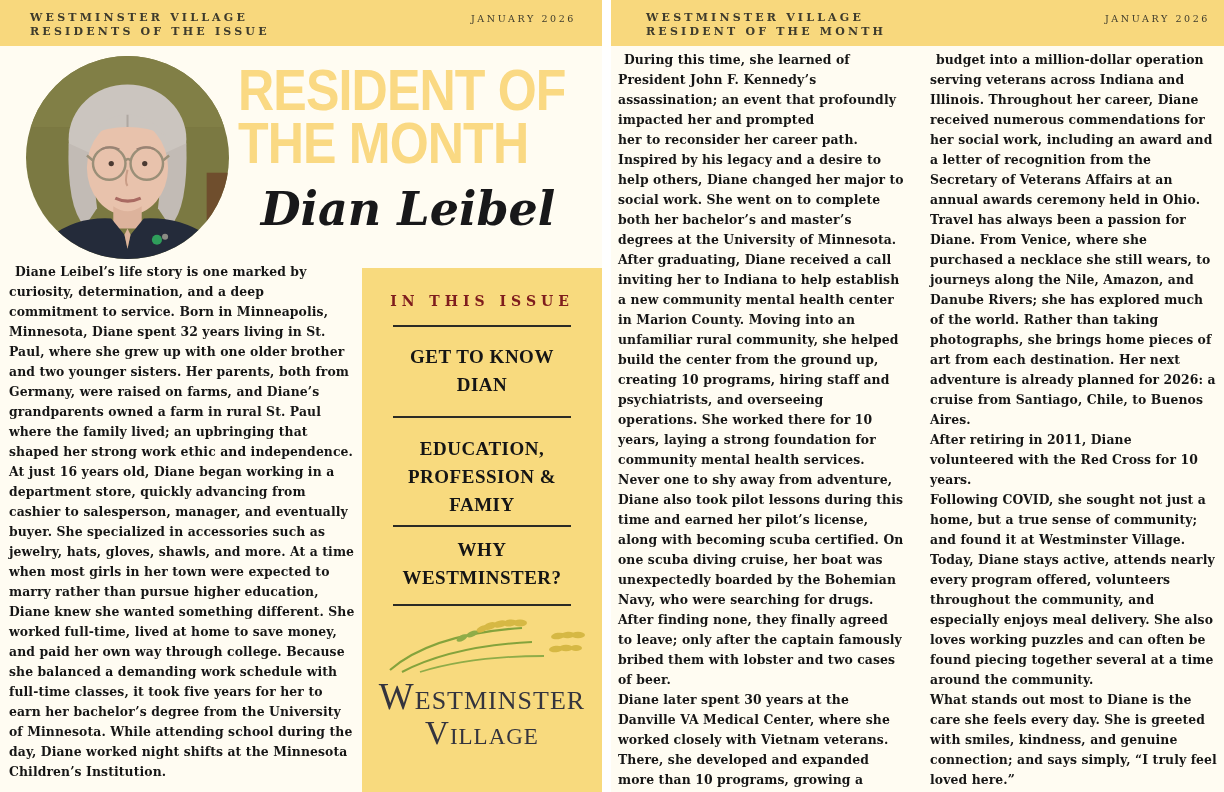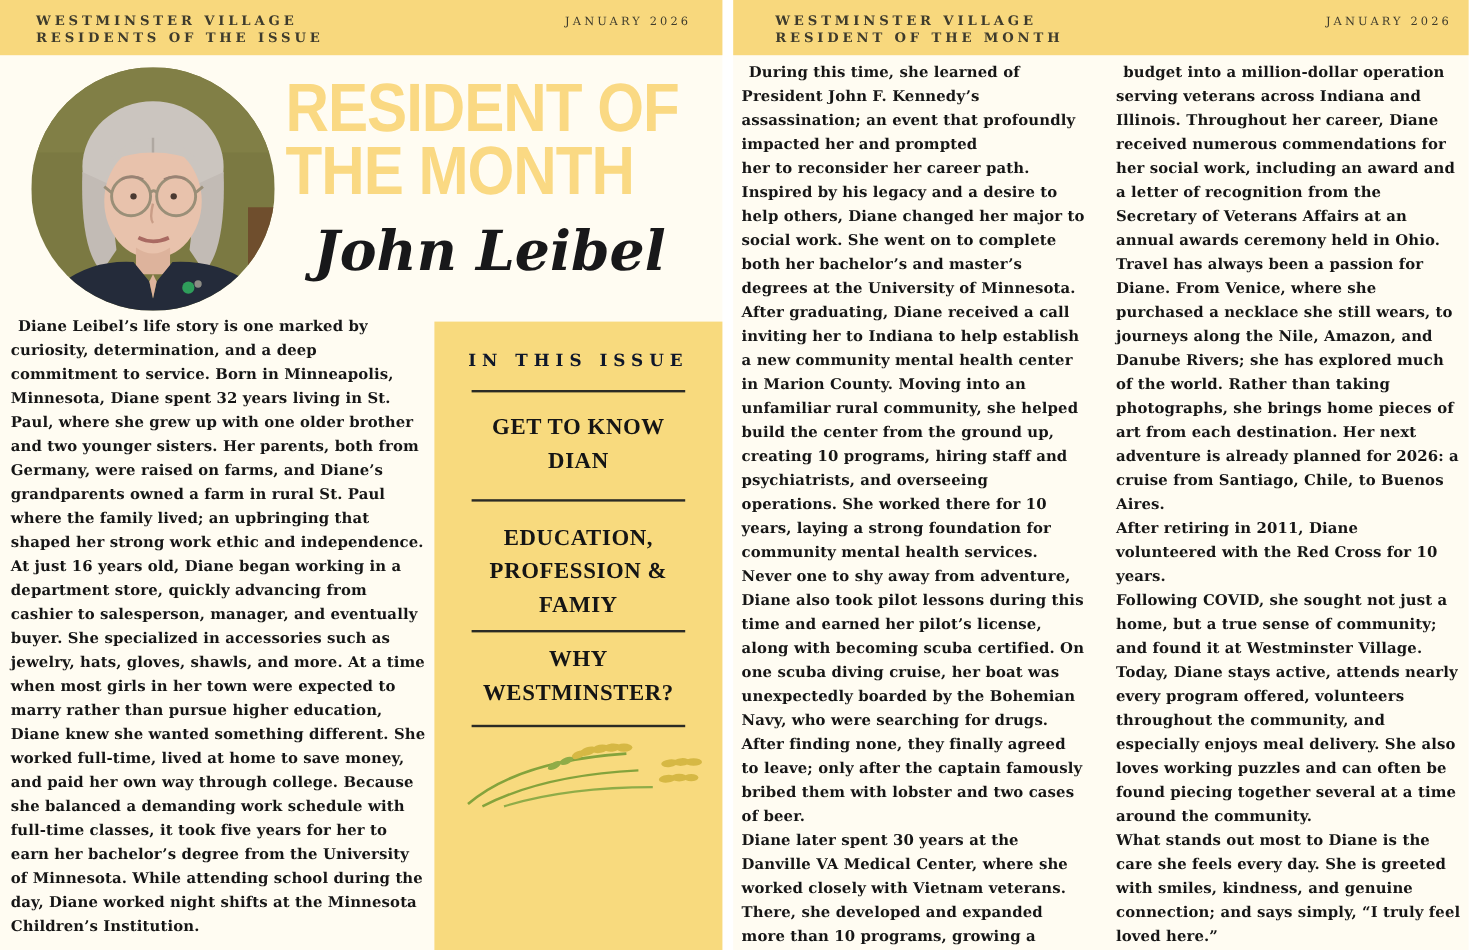--- a/index.html
+++ b/index.html
@@ -37,21 +37,21 @@
   
   .copy { font-family:"DejaVu Serif", serif; font-weight:bold; color:#161616;
           font-size:12.4px; line-height:20px; letter-spacing:0.1px;
           white-space:pre-line; text-indent:6px; }
   .intro { position:absolute; left:9px; top:262px; width:347px; }
 
   
   .sidebar { position:absolute; left:362px; top:268px; width:240px; height:524px;
              background:#F8DA7E; text-align:center; padding-top:25px; }
   .sidebar-heading { font-family:"DejaVu Serif", serif; font-weight:bold;
-             color:#0f172a; font-size:14px; letter-spacing:5px; }
+             color:#7f1d1d; font-size:14px; letter-spacing:5px; }
   .rule { width:178px; border:none; border-top:2px solid #2B2B25; margin:16px auto; }
   .sidebar-item { font-family:Liberation Serif, serif; font-weight:900;
              color:#151515; font-size:19px; line-height:28px; letter-spacing:0.5px;
              white-space:pre-line; }
   .rule.r1 { margin-top:17px; margin-bottom:17px; }
 
   .logo-block { margin-top:10px; }
   .logo-word { font-family:"Liberation Serif", serif; font-variant:small-caps;
                color:#34343E; line-height:1.0; letter-spacing:1px; }
   .logo-word.w1 { font-size:37px; }
@@ -109,21 +109,21 @@
         <circle cx="129" cy="181" r="5" fill="#2F9E5B"></circle>
         <circle cx="137" cy="178" r="3" fill="#8C8C84"></circle>
       </svg>
     </div>
 
     <div class="big-title">
       <div>RESIDENT OF</div>
       <div>THE MONTH</div>
     </div>
 
-    <div class="resident-name">John Leibel</div>
+    <div class="resident-name">Dian Leibel</div>
 
     <div class="copy intro">Diane Leibel’s life story is one marked by curiosity, determination, and a deep commitment to service. Born in Minneapolis, Minnesota, Diane spent 32 years living in St. Paul, where she grew up with one older brother and two younger sisters. Her parents, both from Germany, were raised on farms, and Diane’s grandparents owned a farm in rural St. Paul where the family lived; an upbringing that shaped her strong work ethic and independence. At just 16 years old, Diane began working in a department store, quickly advancing from cashier to salesperson, manager, and eventually buyer. She specialized in accessories such as jewelry, hats, gloves, shawls, and more. At a time when most girls in her town were expected to marry rather than pursue higher education, Diane knew she wanted something different. She worked full-time, lived at home to save money, and paid her own way through college. Because she balanced a demanding work schedule with full-time classes, it took five years for her to earn her bachelor’s degree from the University of Minnesota. While attending school during the day, Diane worked night shifts at the Minnesota Children’s Institution.</div>
 
     <div class="sidebar">
       <div class="sidebar-heading">IN THIS ISSUE</div>
       <hr class="rule">
       <div class="sidebar-item">GET TO KNOW
 DIAN</div>
       <hr class="rule r1">
       <div class="sidebar-item">EDUCATION,
@@ -154,20 +154,22 @@
             <ellipse cx="206" cy="19" rx="7" ry="3.2"></ellipse>
             <ellipse cx="184" cy="33" rx="7" ry="3.2" transform="rotate(-6 184 33)"></ellipse>
             <ellipse cx="194" cy="32" rx="7" ry="3.2"></ellipse>
             <ellipse cx="204" cy="32" rx="6" ry="3"></ellipse>
           </g>
           <g fill="#8FAC48">
             <ellipse cx="90" cy="22" rx="6" ry="2.8" transform="rotate(-28 90 22)"></ellipse>
             <ellipse cx="100" cy="18" rx="6" ry="2.8" transform="rotate(-22 100 18)"></ellipse>
           </g>
         </svg>
+        <div class="logo-word w1">Westminster</div>
+        <div class="logo-word w2">Village</div>
       </div>
     </div>
   </div>
 
   <div class="page page-right">
     <div class="band"></div>
 
     <div class="masthead" style="left:35px;">
       <div>WESTMINSTER VILLAGE</div>
       <div>RESIDENT OF THE MONTH</div>

